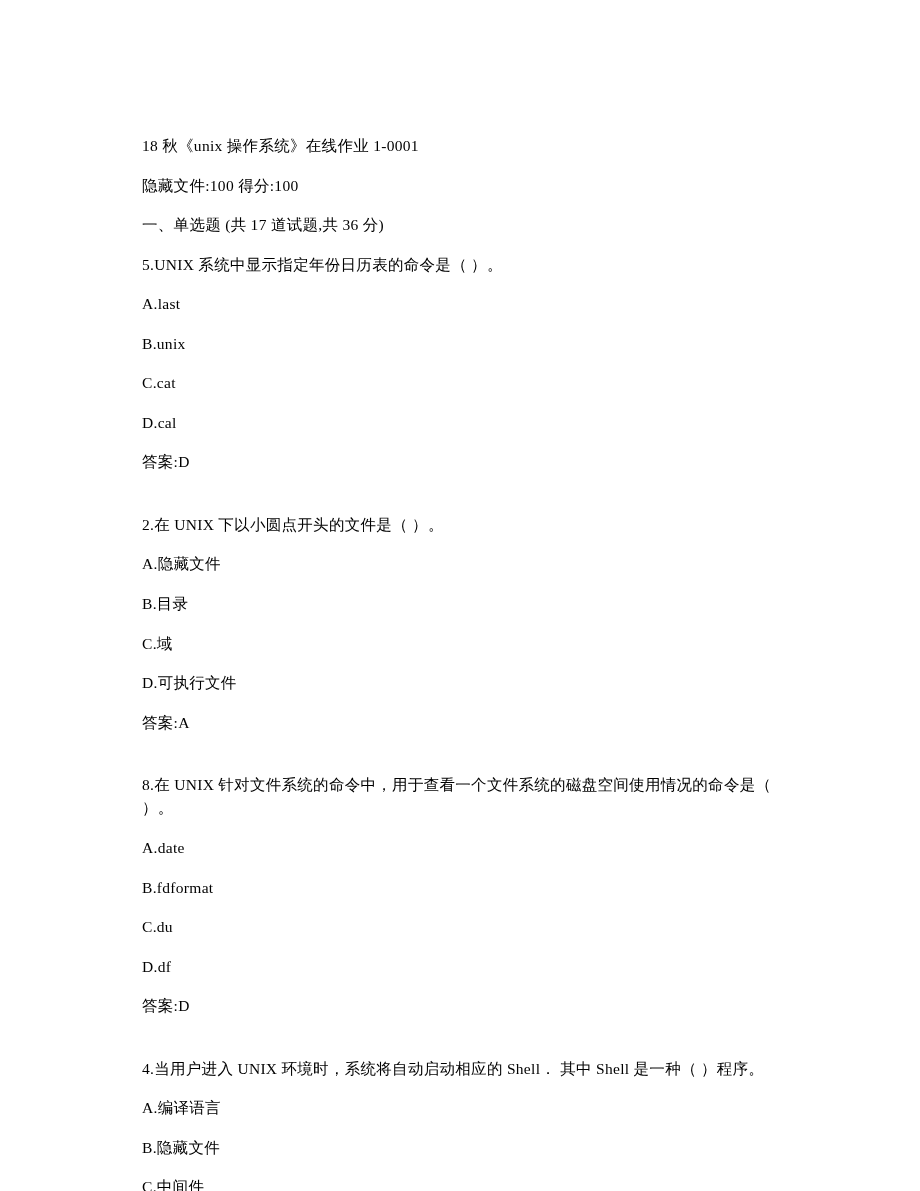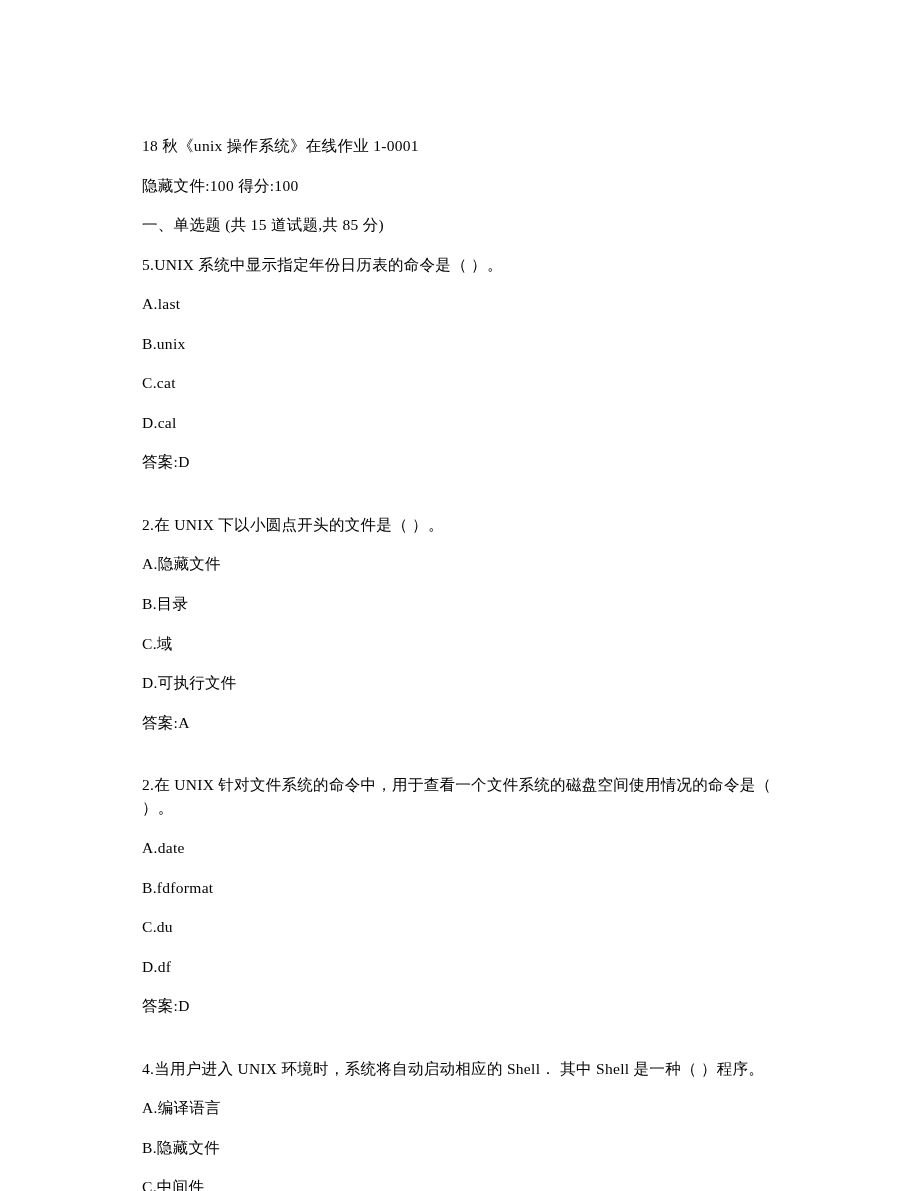--- a/index.html
+++ b/index.html
@@ -19,39 +19,39 @@
     }
     .block-gap {
       height: 16px;
     }
   </style>
 </head>
 <body>
 
 <div class="line">18 秋《unix 操作系统》在线作业 1-0001</div>
 <div class="line">隐藏文件:100   得分:100</div>
-<div class="line">一、单选题 (共 15 道试题,共 85 分)</div>
+<div class="line">一、单选题 (共 17 道试题,共 36 分)</div>
 
 <div class="line">5.UNIX 系统中显示指定年份日历表的命令是（ ）。</div>
 <div class="line">A.last</div>
 <div class="line">B.unix</div>
 <div class="line">C.cat</div>
 <div class="line">D.cal</div>
 <div class="line">答案:D</div>
 <div class="block-gap"></div>
 
 <div class="line">2.在 UNIX 下以小圆点开头的文件是（ ）。</div>
 <div class="line">A.隐藏文件</div>
 <div class="line">B.目录</div>
 <div class="line">C.域</div>
 <div class="line">D.可执行文件</div>
 <div class="line">答案:A</div>
 <div class="block-gap"></div>
 
-<div class="line">2.在 UNIX 针对文件系统的命令中，用于查看一个文件系统的磁盘空间使用情况的命令是（ ）。</div>
+<div class="line">8.在 UNIX 针对文件系统的命令中，用于查看一个文件系统的磁盘空间使用情况的命令是（ ）。</div>
 <div class="line">A.date</div>
 <div class="line">B.fdformat</div>
 <div class="line">C.du</div>
 <div class="line">D.df</div>
 <div class="line">答案:D</div>
 <div class="block-gap"></div>
 
 <div class="line">4.当用户进入 UNIX 环境时，系统将自动启动相应的 Shell． 其中 Shell 是一种（ ）程序。</div>
 <div class="line">A.编译语言</div>
 <div class="line">B.隐藏文件</div>

